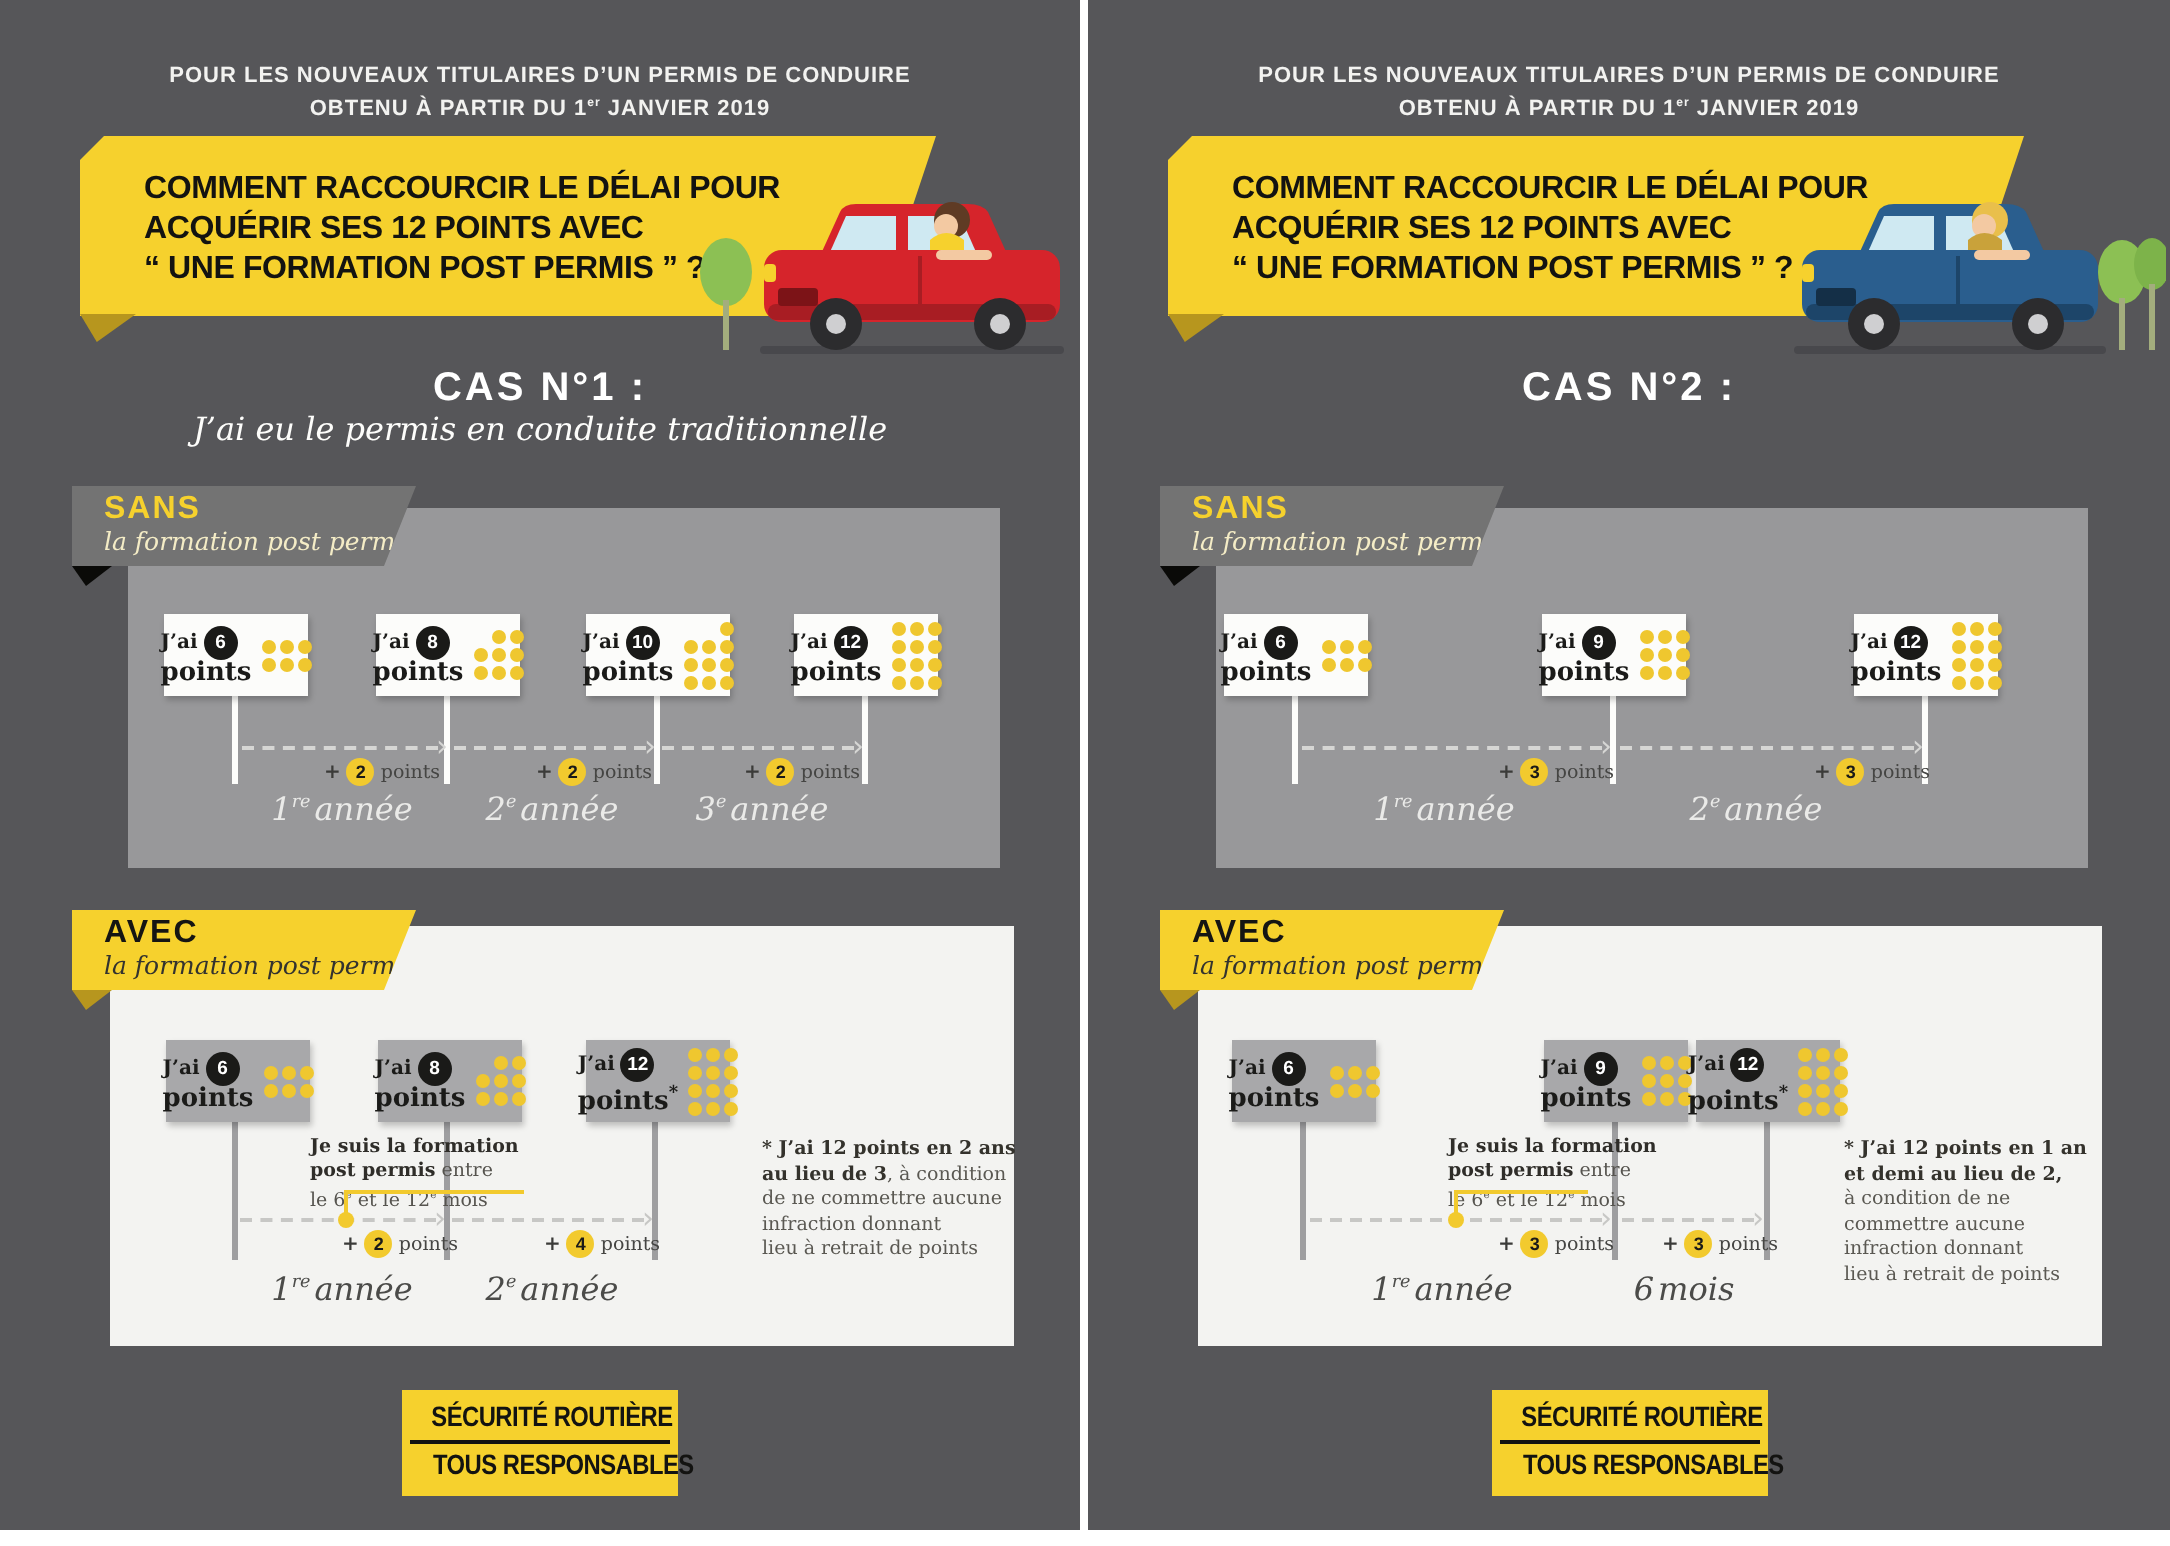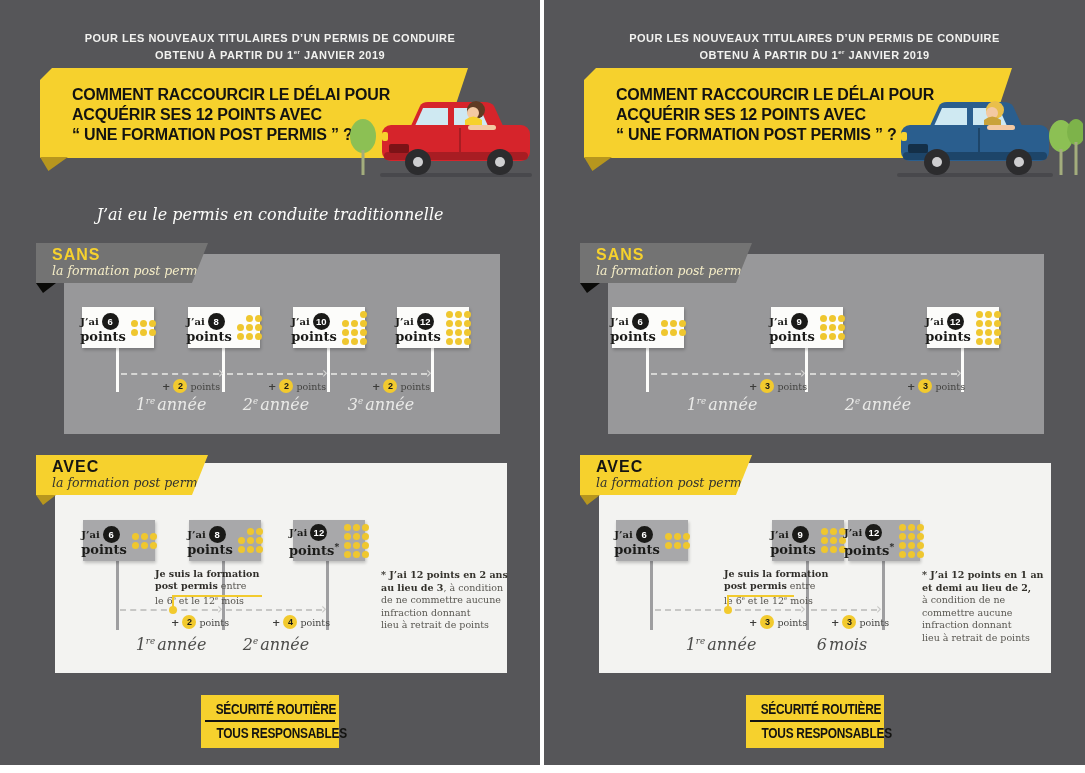--- a/index.html
+++ b/index.html
@@ -131,20 +131,21 @@
       <rect x="34" y="38" width="6" height="9" rx="2" fill="#f6d12d"></rect>
       <rect x="41" y="50" width="20" height="9" rx="2" fill="#7c1317"></rect>
       <path d="M112 34 V62" stroke="#a81d23" stroke-width="2" fill="none"></path>
       <rect x="120" y="31" width="28" height="5" rx="2.5" fill="#f3c9a2"></rect>
       <circle cx="70" cy="68" r="13" fill="#2c2c2e"></circle>
         <circle cx="70" cy="68" r="5" fill="#cfcfd1"></circle>
       <circle cx="152" cy="68" r="13" fill="#2c2c2e"></circle>
         <circle cx="152" cy="68" r="5" fill="#cfcfd1"></circle>
     </svg>
 
+    <div class="cas-title">CAS N°1 :</div>
     <div class="cas-subtitle">J’ai eu le permis en conduite traditionnelle</div>
 
     <div class="sans-box"></div>
     <div class="section-banner sb-dark" style="left:36px;top:243px;">
       <div class="sb-label">SANS</div>
       <div class="sb-sub">la formation post permis</div>
     </div>
     <div class="section-fold fold-dark" style="left:36px;top:283px;"></div>
 
     <div class="post post-white" style="left:116px;top:348px;height:44px;"></div>
@@ -401,20 +402,21 @@
       <rect x="8" y="38" width="6" height="9" rx="2" fill="#f6d12d"></rect>
       <rect x="15" y="50" width="20" height="9" rx="2" fill="#142f47"></rect>
       <path d="M86 34 V62" stroke="#1d4569" stroke-width="2" fill="none"></path>
       <rect x="94" y="31" width="28" height="5" rx="2.5" fill="#f3c9a2"></rect>
       <circle cx="44" cy="68" r="13" fill="#2c2c2e"></circle>
         <circle cx="44" cy="68" r="5" fill="#cfcfd1"></circle>
       <circle cx="126" cy="68" r="13" fill="#2c2c2e"></circle>
         <circle cx="126" cy="68" r="5" fill="#cfcfd1"></circle>
     </svg>
 
+    <div class="cas-title">CAS N°2 :</div>
 
     <div class="sans-box"></div>
     <div class="section-banner sb-dark" style="left:36px;top:243px;">
       <div class="sb-label">SANS</div>
       <div class="sb-sub">la formation post permis</div>
     </div>
     <div class="section-fold fold-dark" style="left:36px;top:283px;"></div>
 
     <div class="post post-white" style="left:102px;top:348px;height:44px;"></div>
     <div class="post post-white" style="left:261px;top:348px;height:44px;"></div>

